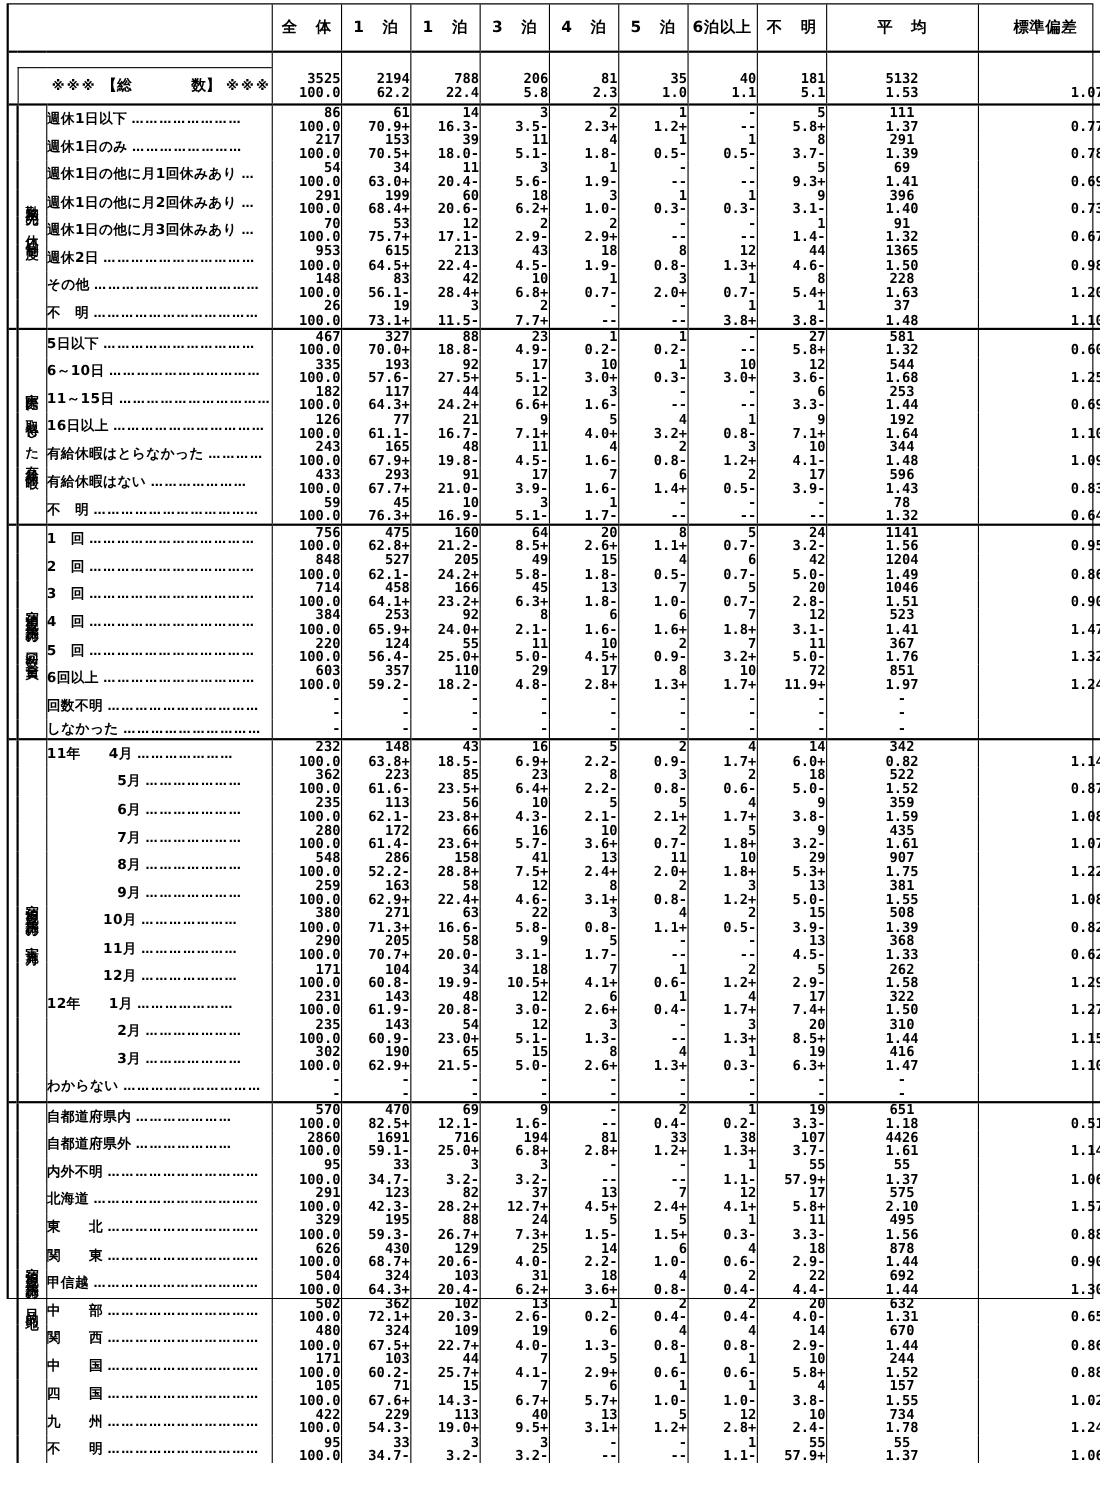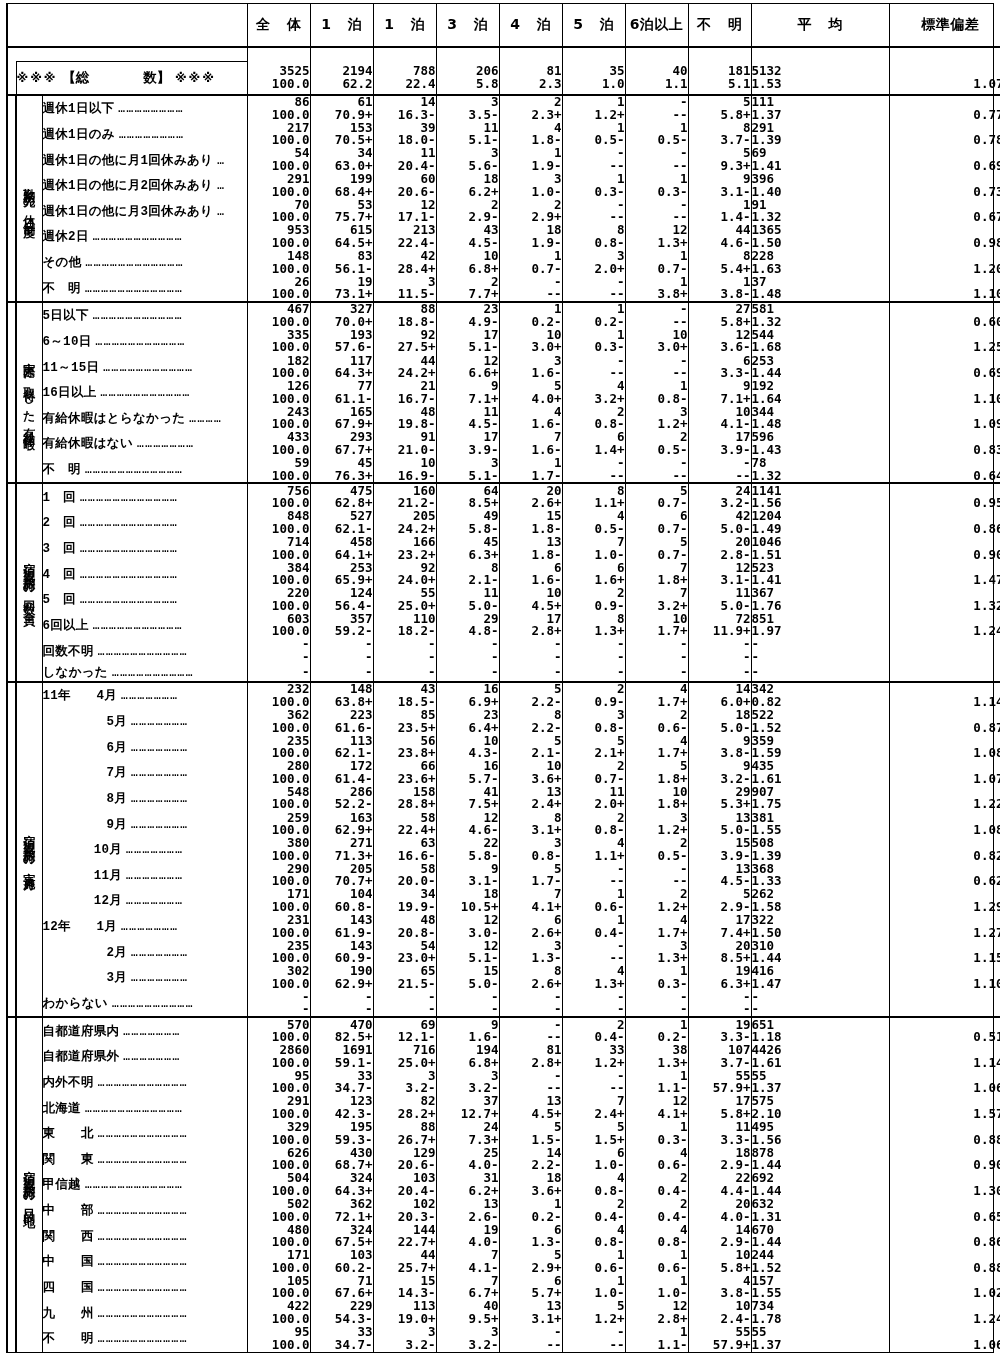--- a/index.html
+++ b/index.html
@@ -21,21 +21,21 @@
     height: 1360px;
     box-sizing: border-box;
     padding: 3px 4px 4px 6px;
   }
   
   .frame {
     position: relative;
     border: 1px solid #000;
     border-left: 2px solid #000;
     width: 988px;
-    height: 1350px;
+    height: 1178px;
     box-sizing: border-box;
     display: flex;
     flex-direction: column;
   }
   table.tbl {
     border-collapse: collapse;
     table-layout: fixed;
     width: 100%;
     height: 100%;
   }
@@ -76,21 +76,21 @@
     text-align: right;
     padding-right: 6px;
     font-family: "DejaVu Sans Mono", "Liberation Mono", monospace;
     font-size: 12.5px;
     line-height: 12.6px;
     font-weight: bold;
     white-space: pre;
   }
   .num-pct { }
   .mean-cell {
-    text-align: left;
+    text-align: center;
     padding-right: 12px;
     font-family: "DejaVu Sans Mono", "Liberation Mono", monospace;
     font-size: 12.5px;
     line-height: 12.6px;
     font-weight: bold;
     white-space: pre;
   }
   .sd-cell {
     text-align: right;
     padding-right: 16px;
@@ -103,21 +103,20 @@
 
   
   .rlabel {
     font-size: 12.5px;
     padding-left: 12px;
     white-space: nowrap;
     overflow: hidden;
     position: relative;
     font-weight: bold;
     letter-spacing: 0.3px;
-    font-family: Liberation Mono, monospace;
   }
   .rlabel .txt { }
   .rlabel .dots {
     letter-spacing: 1.6px;
     font-size: 11px;
     padding-left: 4px;
   }
 
   
   .vgroup {
@@ -128,21 +127,21 @@
     text-align: center;
     white-space: nowrap;
     line-height: 26px;
     font-weight: bold;
     border-right: 1px solid #000;
   }
 
   
   .total-label {
     font-size: 13.5px;
-    text-align: left;
+    text-align: right;
     letter-spacing: 1px;
     font-weight: bold;
     white-space: nowrap;
   }
   .total-label .stars { letter-spacing: 2px; font-size: 12px; }
   .total-label .sou { letter-spacing: 0px; }
 
   .pairbox {
     display: block;
   }
@@ -791,21 +790,21 @@
             <td class="num vl"><span class="pairbox"><span>2</span><span class="num-pct">0.4-</span></span></td>
             <td class="num vl"><span class="pairbox"><span>2</span><span class="num-pct">0.4-</span></span></td>
             <td class="num vl"><span class="pairbox"><span>20</span><span class="num-pct">4.0-</span></span></td>
             <td class="mean-cell vl"><span class="pairbox"><span>632</span><span class="num-pct">1.31</span></span></td>
             <td class="sd-cell vl"><span class="pairbox"><span>&nbsp;</span><span>0.659</span></span></td>
           </tr>
           <tr>
             <td class="rlabel"><span class="txt">関　　西</span><span class="dots">……………………………</span></td>
             <td class="num vl"><span class="pairbox"><span>480</span><span class="num-pct">100.0</span></span></td>
             <td class="num vl"><span class="pairbox"><span>324</span><span class="num-pct">67.5+</span></span></td>
-            <td class="num vl"><span class="pairbox"><span>144</span><span class="num-pct">22.7+</span></span></td>
+            <td class="num vl"><span class="pairbox"><span>109</span><span class="num-pct">22.7+</span></span></td>
             <td class="num vl"><span class="pairbox"><span>19</span><span class="num-pct">4.0-</span></span></td>
             <td class="num vl"><span class="pairbox"><span>6</span><span class="num-pct">1.3-</span></span></td>
             <td class="num vl"><span class="pairbox"><span>4</span><span class="num-pct">0.8-</span></span></td>
             <td class="num vl"><span class="pairbox"><span>4</span><span class="num-pct">0.8-</span></span></td>
             <td class="num vl"><span class="pairbox"><span>14</span><span class="num-pct">2.9-</span></span></td>
             <td class="mean-cell vl"><span class="pairbox"><span>670</span><span class="num-pct">1.44</span></span></td>
             <td class="sd-cell vl"><span class="pairbox"><span>&nbsp;</span><span>0.863</span></span></td>
           </tr>
           <tr>
             <td class="rlabel"><span class="txt">中　　国</span><span class="dots">……………………………</span></td>

